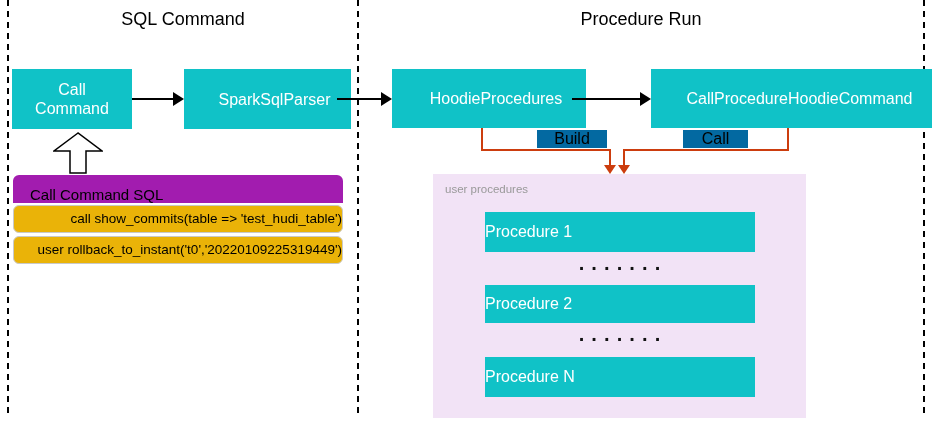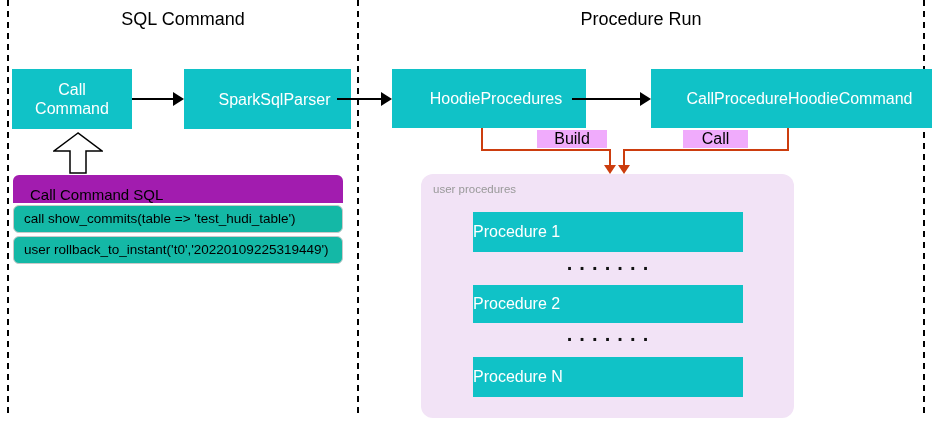--- a/index.html
+++ b/index.html
@@ -31,38 +31,37 @@
     border-top:7px solid transparent;border-bottom:7px solid transparent;
     border-left:11px solid #000;
   }
   .oline{position:absolute;background:var(--orange);}
   .ohead{
     position:absolute;width:0;height:0;
     border-left:6px solid transparent;border-right:6px solid transparent;
     border-top:9px solid var(--orange);
   }
   .edge-label{
-    position:absolute;font-size:16px;line-height:18px;text-align:center;color:#000;background:#f0abfc;
+    position:absolute;font-size:16px;line-height:18px;text-align:center;color:#000;background:#0369a1;
   }
   .sql-table{position:absolute;left:13px;top:175px;width:330px;}
   .sql-header{
     box-sizing:border-box;height:28px;line-height:26px;background:#a21caf;
     border:7px solid #a21caf;border-radius:6px 6px 0 0;
     padding-left:10px;font-size:15px;margin-bottom:2px;
   }
   .sql-row{
-    box-sizing:border-box;height:28px;line-height:26px;background:#14b8a6;
+    box-sizing:border-box;height:28px;line-height:26px;background:#eab308;
     border:1px solid #c9c9c9;border-radius:6px;
-    padding-left:10px;font-size:13.5px;margin-bottom:3px;white-space:nowrap;
+    padding-left:10px;font-size:13.5px;margin-bottom:3px;white-space:nowrap;text-align:right;
   }
   .up-arrow{position:absolute;left:53px;top:132px;}
   .panel{
-    position:absolute;left:421px;top:174px;width:373px;height:244px;
+    position:absolute;left:433px;top:174px;width:373px;height:244px;
     background:var(--panel_pink);
-    border-radius:12px;
   }
   .panel-label{
     position:absolute;left:12px;top:9px;font-size:11.5px;color:#999;
   }
   .proc{
     position:absolute;left:52px;width:270px;background:var(--teal);color:#fff;
     display:flex;align-items:center;justify-content:flex-start;
     font-size:16px;
   }
   .dots{

